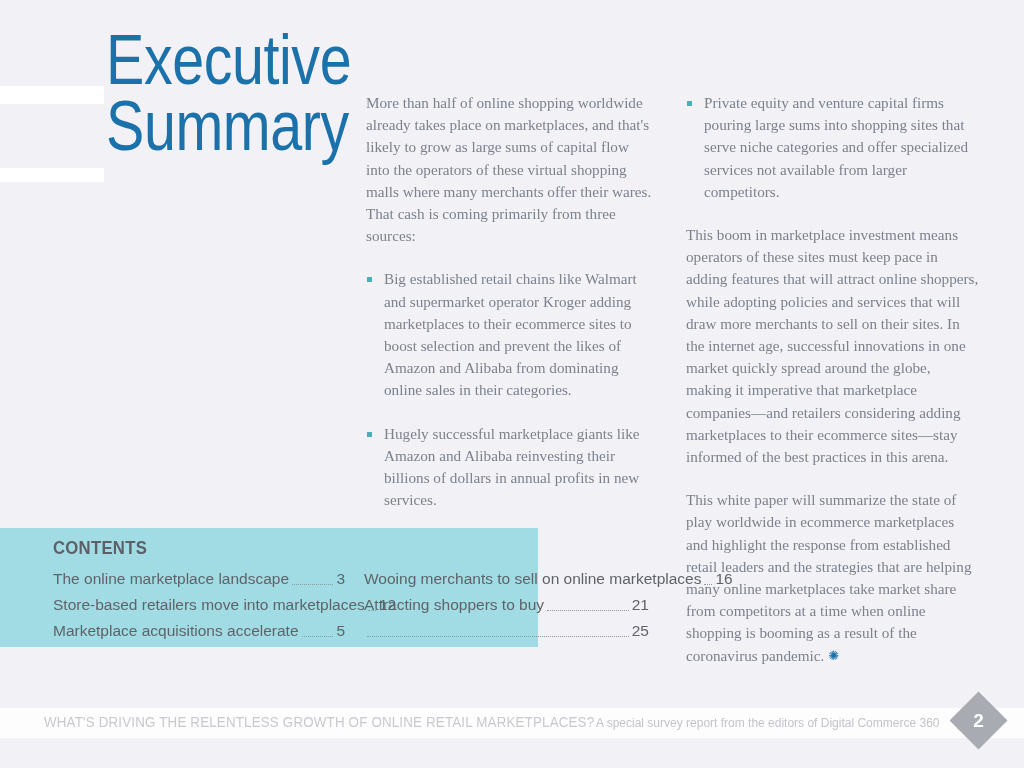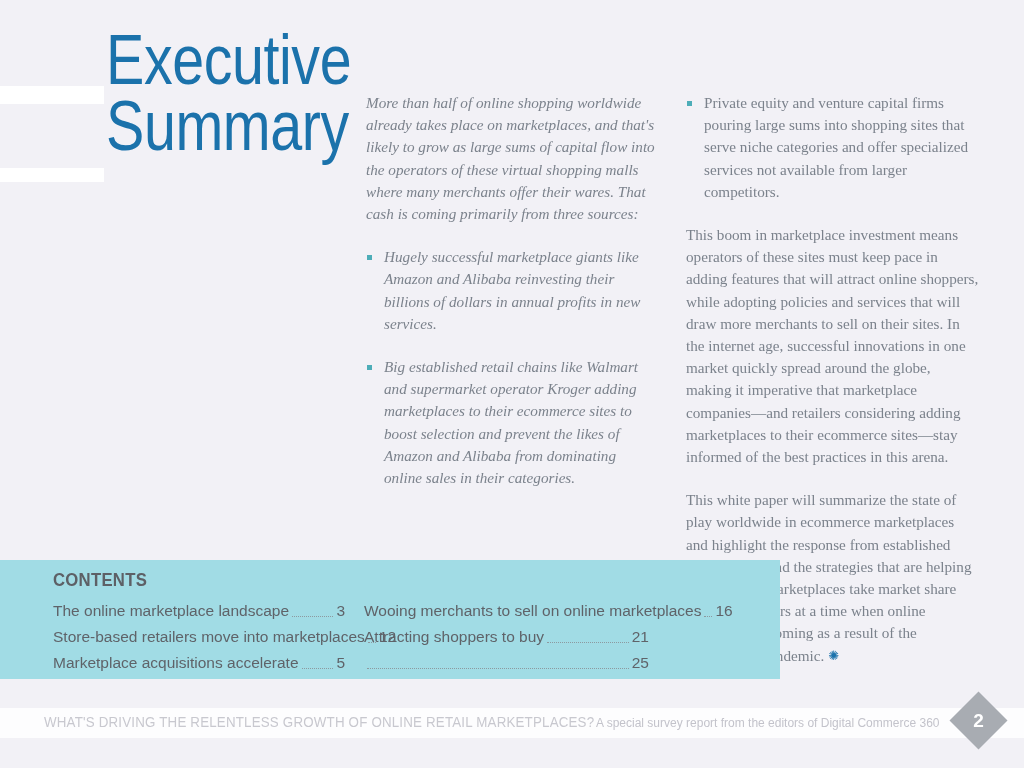--- a/index.html
+++ b/index.html
@@ -49,21 +49,21 @@
   }
 
   
   .col {
     position: absolute;
     color: #7b828c;
     font-family: "Liberation Serif", "DejaVu Serif", serif;
     font-size: 15.2px;
     line-height: 22.2px;
   }
-  .col-1 { left: 366px; top: 92px;  width: 290px; font-style: italic; }
+  .col-1 { left: 366px; top: 92px;  width: 290px; }
   .col-2 { left: 686px; top: 92px;  width: 293px; }
 
   .para { margin: 0 0 21px 0; }
   .para:last-child { margin-bottom: 12px; }
 
   ul.bullets {
     list-style: none;
     margin: 0 0 21px 0;
     padding: 0;
   }
@@ -88,22 +88,22 @@
     color: #1b72ab;
     font-size: 13px;
     line-height: 1;
     transform: translateY(-1px);
   }
 
   
   .contents {
     position: absolute;
     left: 0;
-    top: 560px;
-    width: 780px;
+    top: 528px;
+    width: 538px;
     height: 119px;
     background: #a1dce5;
   }
   .contents-title {
     position: absolute;
     left: 53px;
     top: 9px;
     color: #5d6066;
     font-family: "Liberation Sans Narrow", "Liberation Sans", sans-serif;
     font-size: 19px;
@@ -198,25 +198,25 @@
   <div class="deco-bar deco-bar-2"></div>
 
   <div class="title">Executive
 Summary</div>
 
   <div class="col col-1">
     <p class="para">More than half of online shopping worldwide already takes place on marketplaces, and that's likely to grow as large sums of capital flow into the operators of these virtual shopping malls where many merchants offer their wares. That cash is coming primarily from three sources:</p>
     <ul class="bullets">
       <li>
         <span class="sq"></span>
-        <span>Hugely successful marketplace giants like Amazon and Alibaba reinvesting their billions of dollars in annual profits in new services.</span>
+        <span>Big established retail chains like Walmart and supermarket operator Kroger adding marketplaces to their ecommerce sites to boost selection and prevent the likes of Amazon and Alibaba from dominating online sales in their categories.</span>
       </li>
       <li>
         <span class="sq"></span>
-        <span>Big established retail chains like Walmart and supermarket operator Kroger adding marketplaces to their ecommerce sites to boost selection and prevent the likes of Amazon and Alibaba from dominating online sales in their categories.</span>
+        <span>Hugely successful marketplace giants like Amazon and Alibaba reinvesting their billions of dollars in annual profits in new services.</span>
       </li>
     </ul>
   </div>
 
   <div class="col col-2">
     <ul class="bullets">
       <li>
         <span class="sq"></span>
         <span>Private equity and venture capital firms pouring large sums into shopping sites that serve niche categories and offer specialized services not available from larger competitors.</span>
       </li>

